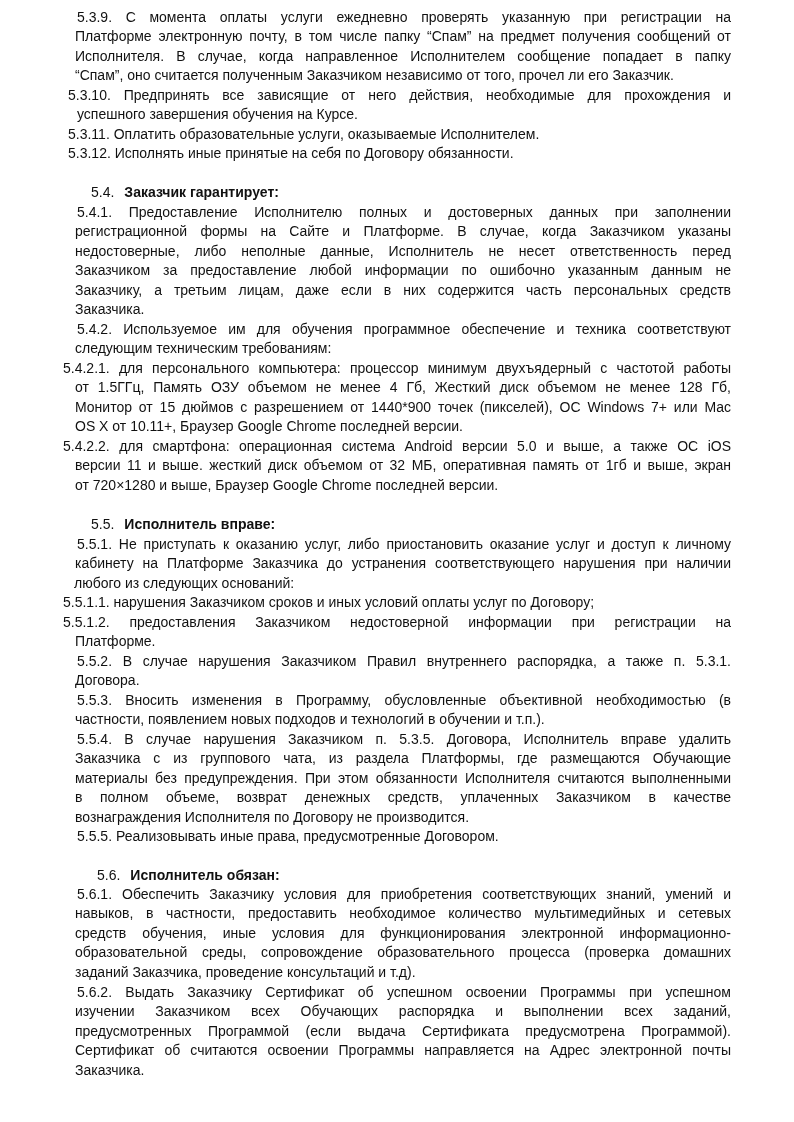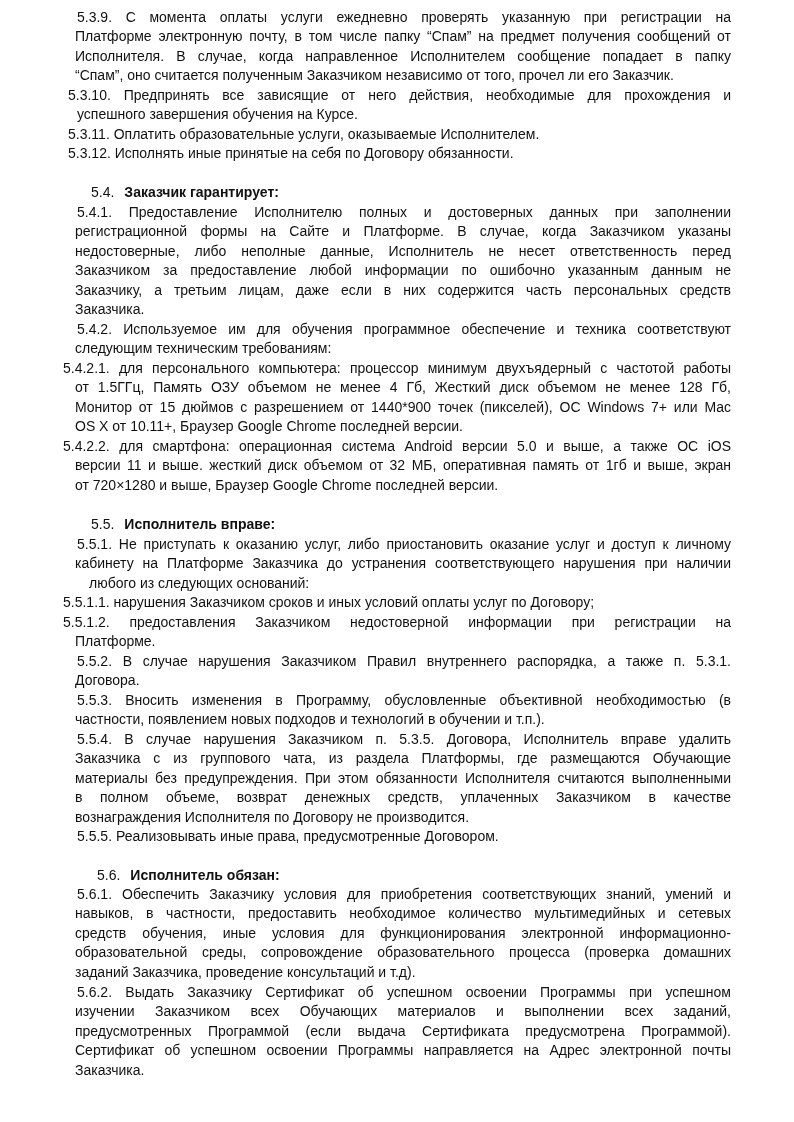--- a/index.html
+++ b/index.html
@@ -49,21 +49,21 @@
     </div>
     <div>
       <div style="position: absolute; top: 437px; left: 63px; width: 668px; line-height: 19.4px; white-space: normal; text-align: justify; text-align-last: justify; height: 19.4px; overflow: hidden;">5.4.2.2. для смартфона: операционная система Android версии 5.0 и выше, а также ОС iOS</div>
       <div style="position: absolute; top: 456.4px; left: 75px; width: 656px; line-height: 19.4px; white-space: normal; text-align: justify; text-align-last: justify; height: 19.4px; overflow: hidden;">версии 11 и выше. жесткий диск объемом от 32 МБ, оперативная память от 1гб и выше, экран</div>
       <div style="position: absolute; top: 475.8px; left: 75px; width: 656px; line-height: 19.4px; white-space: nowrap;">от 720×1280 и выше, Браузер Google Chrome последней версии.</div>
     </div>
     <div class="hdr" style="top: 515px; left: 91px;"><span style="margin-right: 10px;">5.5.</span><b>Исполнитель вправе:</b></div>
     <div>
       <div style="position: absolute; top: 535px; left: 77px; width: 654px; line-height: 19.4px; white-space: normal; text-align: justify; text-align-last: justify; height: 19.4px; overflow: hidden;">5.5.1. Не приступать к оказанию услуг, либо приостановить оказание услуг и доступ к личному</div>
       <div style="position: absolute; top: 554.4px; left: 75px; width: 656px; line-height: 19.4px; white-space: normal; text-align: justify; text-align-last: justify; height: 19.4px; overflow: hidden;">кабинету на Платформе Заказчика до устранения соответствующего нарушения при наличии</div>
-      <div style="position: absolute; top: 573.8px; left: 89px; width: 656px; line-height: 19.4px; white-space: nowrap;">любого из следующих оснований:</div>
+      <div style="position: absolute; top: 573.8px; left: 74px; width: 656px; line-height: 19.4px; white-space: nowrap;">любого из следующих оснований:</div>
     </div>
     <div>
       <div style="position: absolute; top: 593px; left: 63px; width: 668px; line-height: 19.4px; white-space: nowrap;">5.5.1.1. нарушения Заказчиком сроков и иных условий оплаты услуг по Договору;</div>
     </div>
     <div>
       <div style="position: absolute; top: 613px; left: 63px; width: 668px; line-height: 19.4px; white-space: normal; text-align: justify; text-align-last: justify; height: 19.4px; overflow: hidden;">5.5.1.2. предоставления Заказчиком недостоверной информации при регистрации на</div>
       <div style="position: absolute; top: 632.4px; left: 75px; width: 656px; line-height: 19.4px; white-space: nowrap;">Платформе.</div>
     </div>
     <div>
       <div style="position: absolute; top: 652px; left: 77px; width: 654px; line-height: 19.4px; white-space: normal; text-align: justify; text-align-last: justify; height: 19.4px; overflow: hidden;">5.5.2. В случае нарушения Заказчиком Правил внутреннего распорядка, а также п. 5.3.1.</div>
@@ -86,18 +86,18 @@
     <div class="hdr" style="top: 866px; left: 97px;"><span style="margin-right: 10px;">5.6.</span><b>Исполнитель обязан:</b></div>
     <div>
       <div style="position: absolute; top: 885px; left: 77px; width: 654px; line-height: 19.4px; white-space: normal; text-align: justify; text-align-last: justify; height: 19.4px; overflow: hidden;">5.6.1. Обеспечить Заказчику условия для приобретения соответствующих знаний, умений и</div>
       <div style="position: absolute; top: 904.4px; left: 75px; width: 656px; line-height: 19.4px; white-space: normal; text-align: justify; text-align-last: justify; height: 19.4px; overflow: hidden;">навыков, в частности, предоставить необходимое количество мультимедийных и сетевых</div>
       <div style="position: absolute; top: 923.8px; left: 75px; width: 656px; line-height: 19.4px; white-space: normal; text-align: justify; text-align-last: justify; height: 19.4px; overflow: hidden;">средств обучения, иные условия для функционирования электронной информационно-</div>
       <div style="position: absolute; top: 943.2px; left: 75px; width: 656px; line-height: 19.4px; white-space: normal; text-align: justify; text-align-last: justify; height: 19.4px; overflow: hidden;">образовательной среды, сопровождение образовательного процесса (проверка домашних</div>
       <div style="position: absolute; top: 962.6px; left: 75px; width: 656px; line-height: 19.4px; white-space: nowrap;">заданий Заказчика, проведение консультаций и т.д).</div>
     </div>
     <div>
       <div style="position: absolute; top: 983px; left: 77px; width: 654px; line-height: 19.4px; white-space: normal; text-align: justify; text-align-last: justify; height: 19.4px; overflow: hidden;">5.6.2. Выдать Заказчику Сертификат об успешном освоении Программы при успешном</div>
-      <div style="position: absolute; top: 1002.4px; left: 75px; width: 656px; line-height: 19.4px; white-space: normal; text-align: justify; text-align-last: justify; height: 19.4px; overflow: hidden;">изучении Заказчиком всех Обучающих материалов и выполнении всех заданий,</div>
+      <div style="position: absolute; top: 1002.4px; left: 75px; width: 656px; line-height: 19.4px; white-space: normal; text-align: justify; text-align-last: justify; height: 19.4px; overflow: hidden;">изучении Заказчиком всех Обучающих распорядка и выполнении всех заданий,</div>
       <div style="position: absolute; top: 1021.8px; left: 75px; width: 656px; line-height: 19.4px; white-space: normal; text-align: justify; text-align-last: justify; height: 19.4px; overflow: hidden;">предусмотренных Программой (если выдача Сертификата предусмотрена Программой).</div>
-      <div style="position: absolute; top: 1041.2px; left: 75px; width: 656px; line-height: 19.4px; white-space: normal; text-align: justify; text-align-last: justify; height: 19.4px; overflow: hidden;">Сертификат об успешном освоении Программы направляется на Адрес электронной почты</div>
+      <div style="position: absolute; top: 1041.2px; left: 75px; width: 656px; line-height: 19.4px; white-space: normal; text-align: justify; text-align-last: justify; height: 19.4px; overflow: hidden;">Сертификат об считаются освоении Программы направляется на Адрес электронной почты</div>
       <div style="position: absolute; top: 1060.6px; left: 75px; width: 656px; line-height: 19.4px; white-space: nowrap;">Заказчика.</div>
     </div>
   </div>
 
 </body></html>

